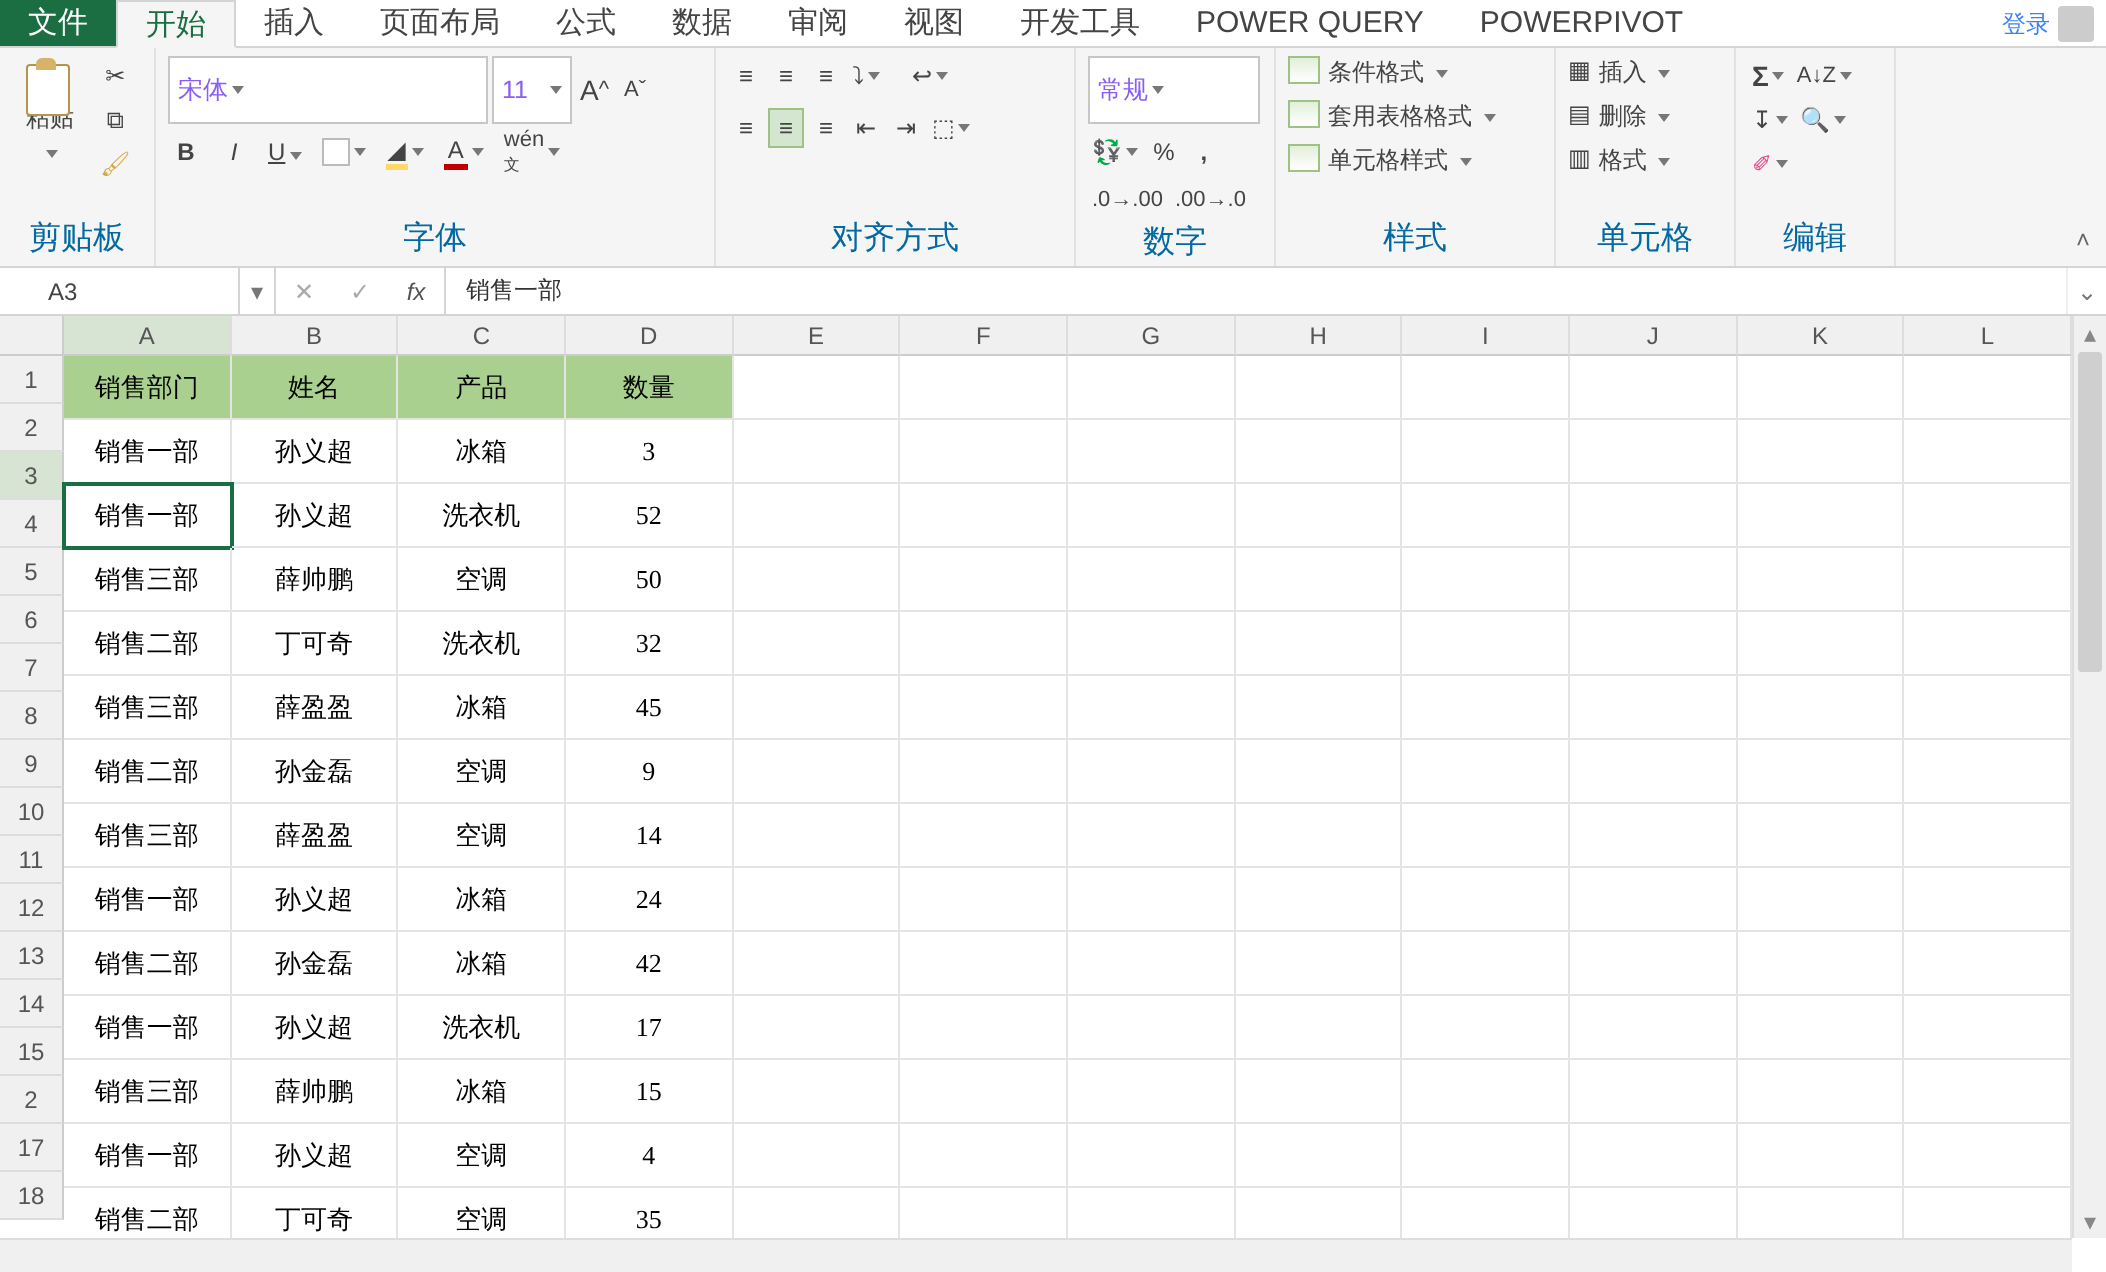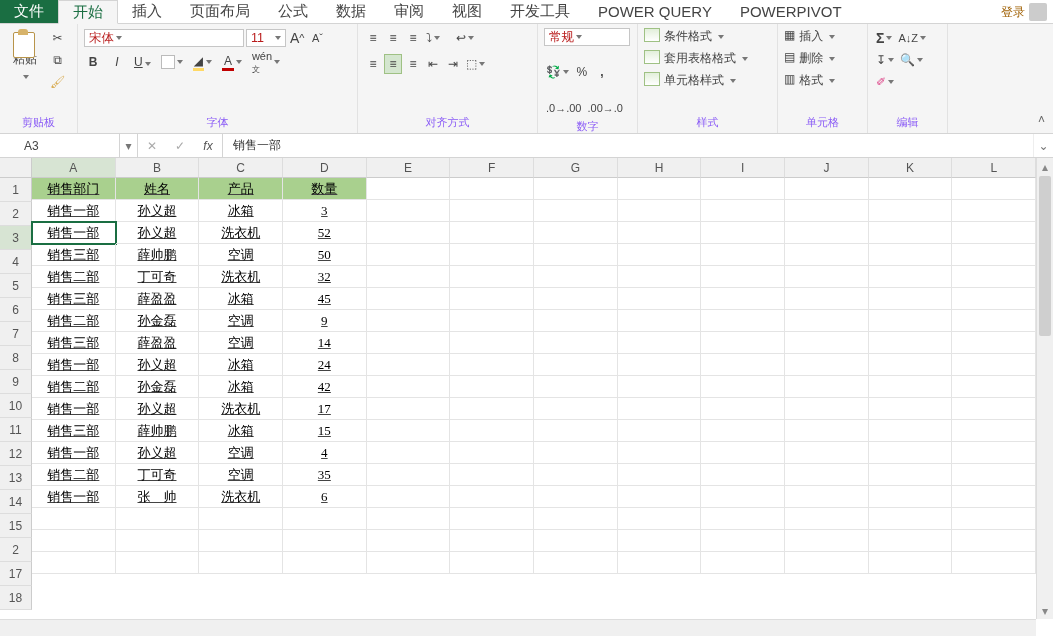--- a/index.html
+++ b/index.html
@@ -2,32 +2,32 @@
 <html><head>
 <meta charset="utf-8">
 <style>
   * { box-sizing: border-box; font-family: "Microsoft YaHei", "SimSun", sans-serif; }
   body { margin:0; padding:0; width:1053px; height:636px; background:#fff; font-size:12px; color:#444; overflow:hidden; position:relative;}
   
   .tabs { display:flex; align-items:stretch; height:24px; background:#fff; border-bottom:1px solid #d4d4d4; position:relative;}
   .tab { padding:0 14px; display:flex; align-items:center; font-size:15px; color:#444; cursor:pointer;}
   .tab.file { background:#1a6e42; color:#fff; }
   .tab.active { background:#f5f5f5; border:1px solid #d4d4d4; border-bottom:1px solid #f5f5f5; color:#1a6e42; margin-bottom:-1px;}
-  .signin { position:absolute; right:6px; top:0; height:24px; display:flex; align-items:center; gap:4px; color:#a16207; cursor:pointer;text-align:center;}
+  .signin { position:absolute; right:6px; top:0; height:24px; display:flex; align-items:center; gap:4px; color:#3b82f6; cursor:pointer;text-align:center;}
   .signin .avatar { width:18px; height:18px; background:#ccc; border-radius:2px;}
   
   .ribbon { height:110px; background:#f5f5f5; border-bottom:1px solid #d4d4d4; display:flex; position:relative;}
   .group { border-right:1px solid #e2e2e2; display:flex; flex-direction:column; justify-content:space-between; padding:4px 6px 2px;}
   .group-body { flex:1; display:flex; align-items:flex-start; gap:4px;}
-  .group-label { text-align:center; font-size:11px; color:#8b5cf6; padding:1px 0;}
+  .group-label { text-align:center; font-size:16px; color:#0369a1; padding:1px 0;}
   .btn { display:inline-flex; align-items:center; justify-content:center; min-width:18px; height:20px; padding:0 2px; cursor:pointer;}
   .dd::after { content:""; display:inline-block; margin-left:2px; border-left:3px solid transparent; border-right:3px solid transparent; border-top:4px solid #777;}
   .col { display:flex; flex-direction:column; gap:2px;}
   .row { display:flex; align-items:center; gap:2px;}
-  .select { height:18px; border:1px solid #c6c6c6; background:#fff; display:flex; align-items:center; padding:0 4px; font-size:12.5px; color:#b91c1c; cursor:pointer;}
+  .select { height:34px; border:1px solid #c6c6c6; background:#fff; display:flex; align-items:center; padding:0 4px; font-size:12.5px; color:#8b5cf6; cursor:pointer;}
   .fontname { width:160px;}
   .fontsize { width:40px; justify-content:space-between;}
   .mini { font-size:11px;}
   .sq { width:20px; height:20px; border:1px solid #bbb; display:inline-flex; align-items:center; justify-content:center; cursor:pointer; background:#fff;}
   .collapse { position:absolute; right:8px; bottom:6px; cursor:pointer; color:#666;}
   
   .clip-big { width:38px; height:46px; display:flex; flex-direction:column; align-items:center; justify-content:flex-start; cursor:pointer;}
   .clip-ico { width:30px; height:30px; position:relative;}
   .clip-ico::before { content:""; position:absolute; left:3px; top:4px; width:20px; height:24px; background:#fff; border:1px solid #b8944a; border-radius:2px;}
   .clip-ico::after { content:""; position:absolute; left:8px; top:1px; width:10px; height:6px; background:#d7b36a; border-radius:3px 3px 0 0;}
@@ -46,21 +46,21 @@
   .finput { flex:1; display:flex; align-items:center; padding:0 10px; color:#333;}
   .fexpand { width:20px; display:flex; align-items:center; justify-content:center; color:#777; border-left:1px solid #eee; cursor:pointer;}
   
   .grid-wrap { position:absolute; left:0; right:0; top:158px; bottom:0; overflow:hidden; background:#fff;}
   .corner { position:absolute; left:0; top:0; width:32px; height:20px; background:#f0f0f0; border-right:1px solid #ccc; border-bottom:1px solid #ccc;}
   .colheads { position:absolute; left:32px; top:0; right:17px; height:20px; display:flex;}
   .ch { width:88px; background:#f0f0f0; border-right:1px solid #ddd; border-bottom:1px solid #ccc; display:flex; align-items:center; justify-content:center; color:#555; cursor:pointer;}
   .rowheads { position:absolute; left:0; top:20px; bottom:17px; width:32px;}
   .rh { height:24px; background:#f0f0f0; border-bottom:1px solid #ddd; border-right:1px solid #ccc; display:flex; align-items:center; justify-content:center; color:#555; cursor:pointer;}
   .cells { position:absolute; left:32px; top:20px; right:17px; bottom:17px; }
-  .crow { display:flex; height:22px;text-decoration:underline;}
+  .crow { display:flex; height:32px;}
   .cell { width:88px; border-right:1px solid #e4e4e4; border-bottom:1px solid #e4e4e4; display:flex; align-items:center; padding:0 4px; font-family:"SimSun"; font-size:13px; color:#000; cursor:cell; }
   .cell.hcell { background:#a9d08e; font-weight:normal; justify-content:center;}
   .cell.center { justify-content:center;}
   .vsb { position:absolute; right:0; top:0; bottom:17px; width:17px; background:#f0f0f0; border-left:1px solid #ddd;}
   .vsb .thumb { position:absolute; left:2px; right:2px; top:18px; height:160px; background:#cfcfcf; border-radius:2px; cursor:pointer;}
   .vsb .arr { position:absolute; left:0; right:0; height:17px; display:flex; align-items:center; justify-content:center; color:#888; cursor:pointer;}
   .hsb { position:absolute; left:0; right:17px; bottom:0; height:17px; background:#f0f0f0; border-top:1px solid #ddd;}
   .sel { outline:2px solid #1a6e42; outline-offset:-1px;}
   .rh.sel-h, .ch.sel-h { background:#d7e4d3;}
 </style>
@@ -178,21 +178,21 @@
           </div>
         <div class="btn dd">
             <span>⬚</span>
           </div>
       </div>
     </div>
     <div class="group-label">对齐方式</div>
   </div>
 
   <div class="group" style="width:100px">
-    <div class="group-body col" style="gap:16px;">
+    <div class="group-body col" style="gap:4px;">
       <div class="select dd" style="width:86px">
           <span>常规</span>
         </div>
       <div class="row">
         <div class="btn dd">
             <span>💱</span>
           </div>
         <div class="btn">
             <span>%</span>
           </div>

